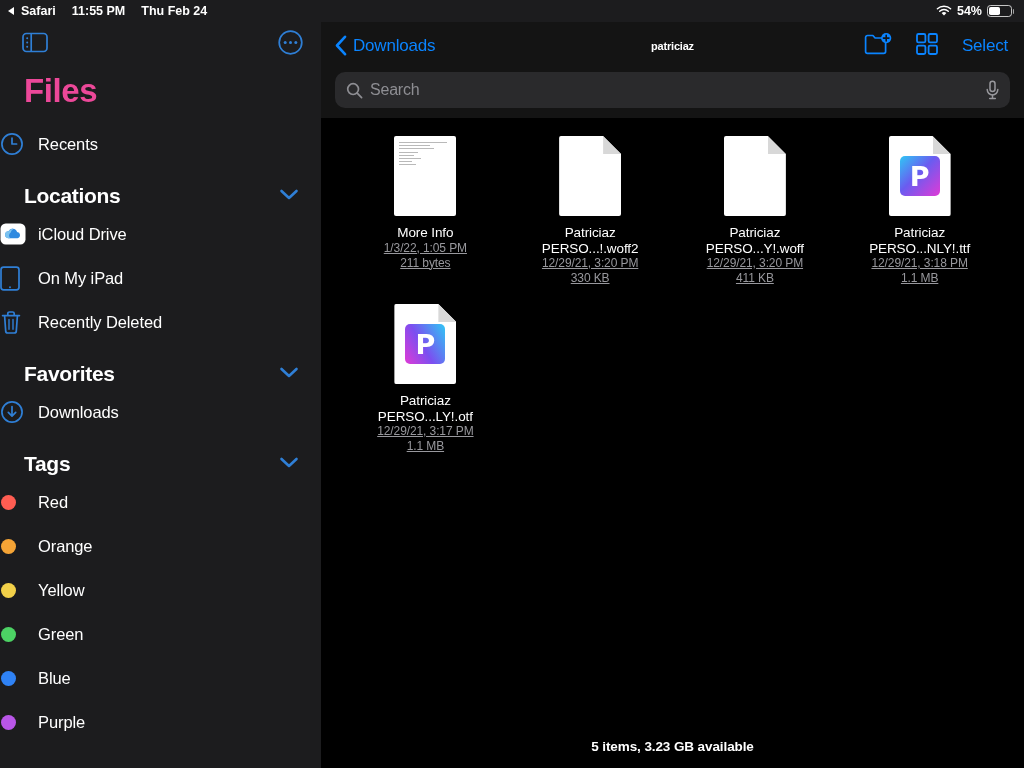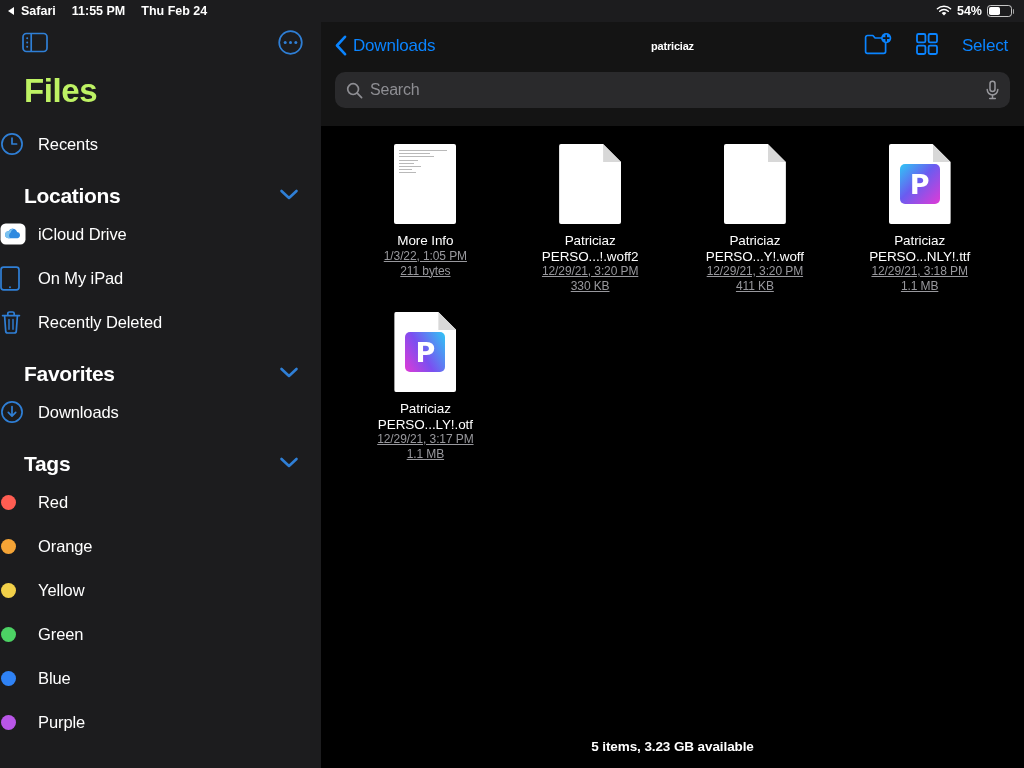--- a/index.html
+++ b/index.html
@@ -28,21 +28,21 @@
   .body-row{ flex:1; display:flex; min-height:0; }
 
   
   .sidebar{
     width:321px; flex:0 0 321px; background:#1c1c1e; height:100%;
     overflow:hidden; position:relative; padding:0 0 0 0;
   }
   .sb-toolbar{ height:44px; display:flex; align-items:center; padding:0 18px 0 22px; }
   .sb-toggle{ cursor:pointer; }
   .sb-more{ margin-left:auto; cursor:pointer; }
-  .files-title{ font-size:33px; font-weight:700; color:#bef264; padding:6px 0 12px 24px; letter-spacing:-0.4px; }
+  .files-title{ font-size:33px; font-weight:700; color:#ec4899; padding:6px 0 12px 24px; letter-spacing:-0.4px; }
 
   .sb-row{ display:flex; align-items:center; height:44px; cursor:pointer; }
   .sb-row .ic{ width:30px; flex:0 0 30px; display:flex; align-items:center; justify-content:flex-start; }
   .sb-row .lbl{ font-size:16.5px; color:#fff; margin-left:8px; letter-spacing:-0.1px; }
 
   .sb-section{ display:flex; align-items:center; padding:18px 22px 4px 24px; }
   .sb-section .t{ font-size:21px; font-weight:700; color:#fff; letter-spacing:-0.3px; }
   .sb-section .chev{ margin-left:auto; }
 
   .dot{ width:15px;height:15px;border-radius:50%; margin-left:1px; }
@@ -55,21 +55,21 @@
   }
   .back-btn{ display:flex; align-items:center; gap:6px; cursor:pointer; }
   .back-label{ font-size:17px; color:#0a84ff; font-weight:400; letter-spacing:-0.2px; }
   .nav-title{
     position:absolute; left:0; right:0; text-align:center;
     font-size:11px; font-weight:700; color:#fff; pointer-events:none; letter-spacing:-0.2px;
   }
   .nav-actions{ margin-left:auto; display:flex; align-items:center; gap:23px; position:relative; z-index:2; }
   .select-btn{ font-size:17px; color:#0a84ff; cursor:pointer; letter-spacing:-0.2px; }
 
-  .searchwrap{ padding:3px 14px 18px 14px; background:#141414; }
+  .searchwrap{ padding:3px 14px 10px 14px; background:#141414; }
   .searchbar{
     height:36px; background:#2a2a2c; border-radius:10px; display:flex; align-items:center;
     padding:0 10px 0 11px; cursor:text;
   }
   .search-ph{ font-size:16px; color:#8e8e93; margin-left:7px; flex:1; letter-spacing:-0.2px; }
 
   .filegrid{
     flex:1; overflow:hidden; background:#000;
     display:grid; grid-template-columns:repeat(4,1fr);
     align-content:start; padding:16px 22px 0 22px; row-gap:16px;

